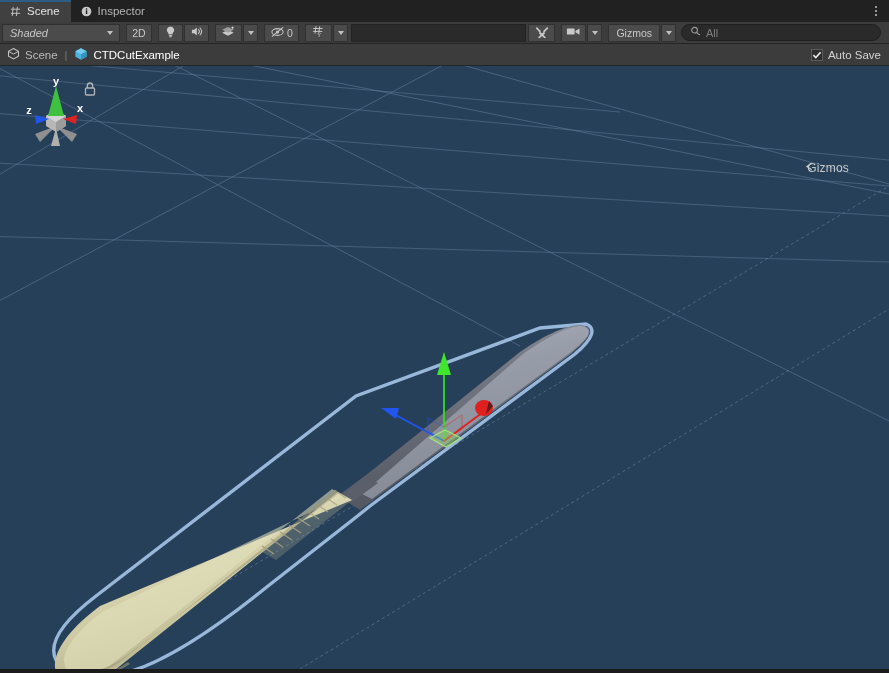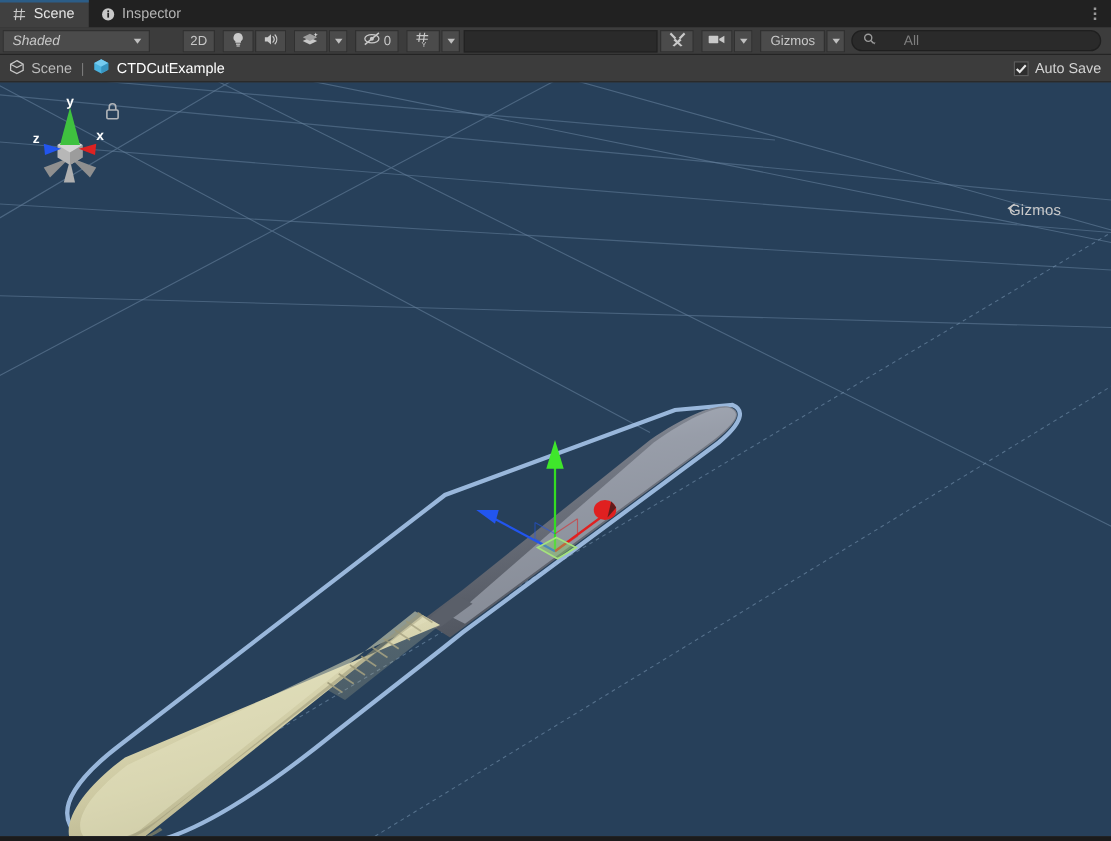--- a/index.html
+++ b/index.html
@@ -45,34 +45,34 @@
   .tb {
     height:18px; display:flex; align-items:center; justify-content:center;
     background:#4b4b4b; border:1px solid #303030; color:#c8c8c8;
     font-size:10.5px; margin-right:1px;
   }
   .drawmode {
     width:118px; padding:0 6px 0 7px; justify-content:space-between;
     margin-left:2px; font-size:11px;font-style:italic;
   }
   .gap { width:5px; }
-  .btn2d { width:26px;margin-left:20px; }
+  .btn2d { width:26px; }
   .icbtn { width:25px; }
   .icbtn-w { width:27px; }
   .arrowbtn { width:15px; }
   .hidebtn { width:35px; gap:2px; }
   .wide-field {
     flex:1; height:18px; background:#2a2a2a; border:1px solid #222;
     margin:0 2px;
   }
   .gizbtn { padding:0 7px; }
   .search {
     flex:0 0 200px; height:17px; background:#2a2a2a;
     border:1px solid #1f1f1f; border-radius:9px;
-    display:flex; align-items:center; gap:22px; padding:0 8px;
+    display:flex; align-items:center; gap:5px; padding:0 8px;
     margin-right:8px; margin-left:4px; color:#7e7e7e; font-size:11px;
   }
   .caret {
     width:0; height:0; border-left:3.5px solid transparent;
     border-right:3.5px solid transparent; border-top:4px solid #c0c0c0;
   }
 
   
   .crumbbar {
     position:absolute; left:0; top:44px; width:889px; height:22px;

